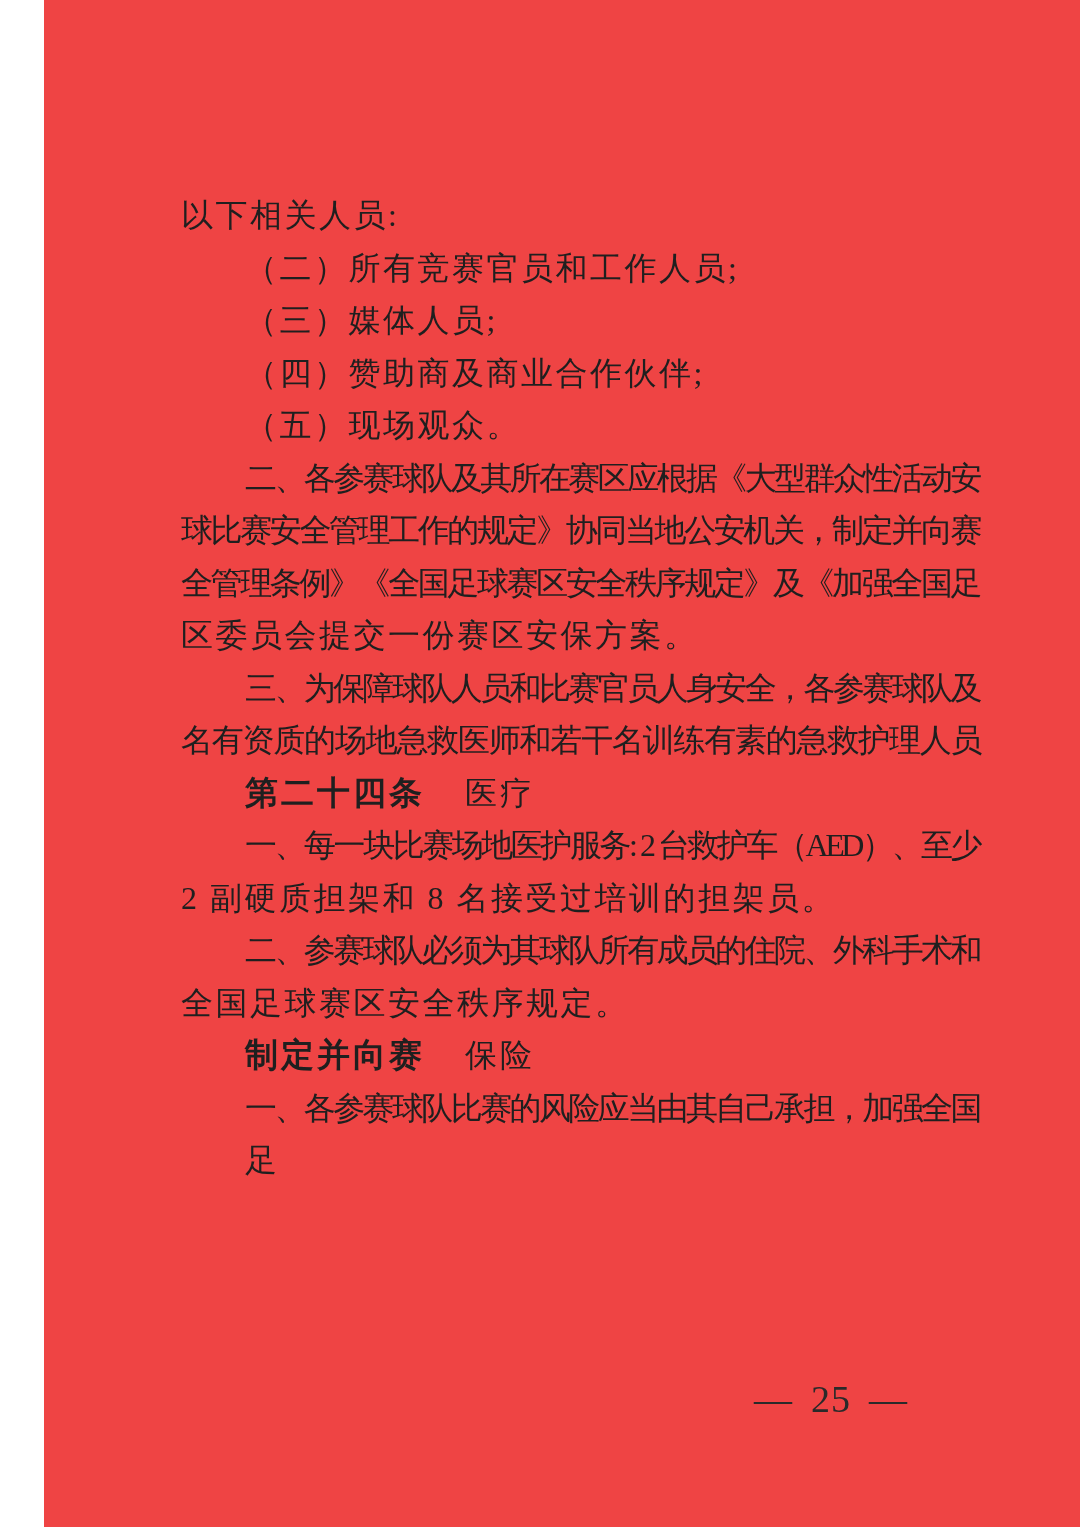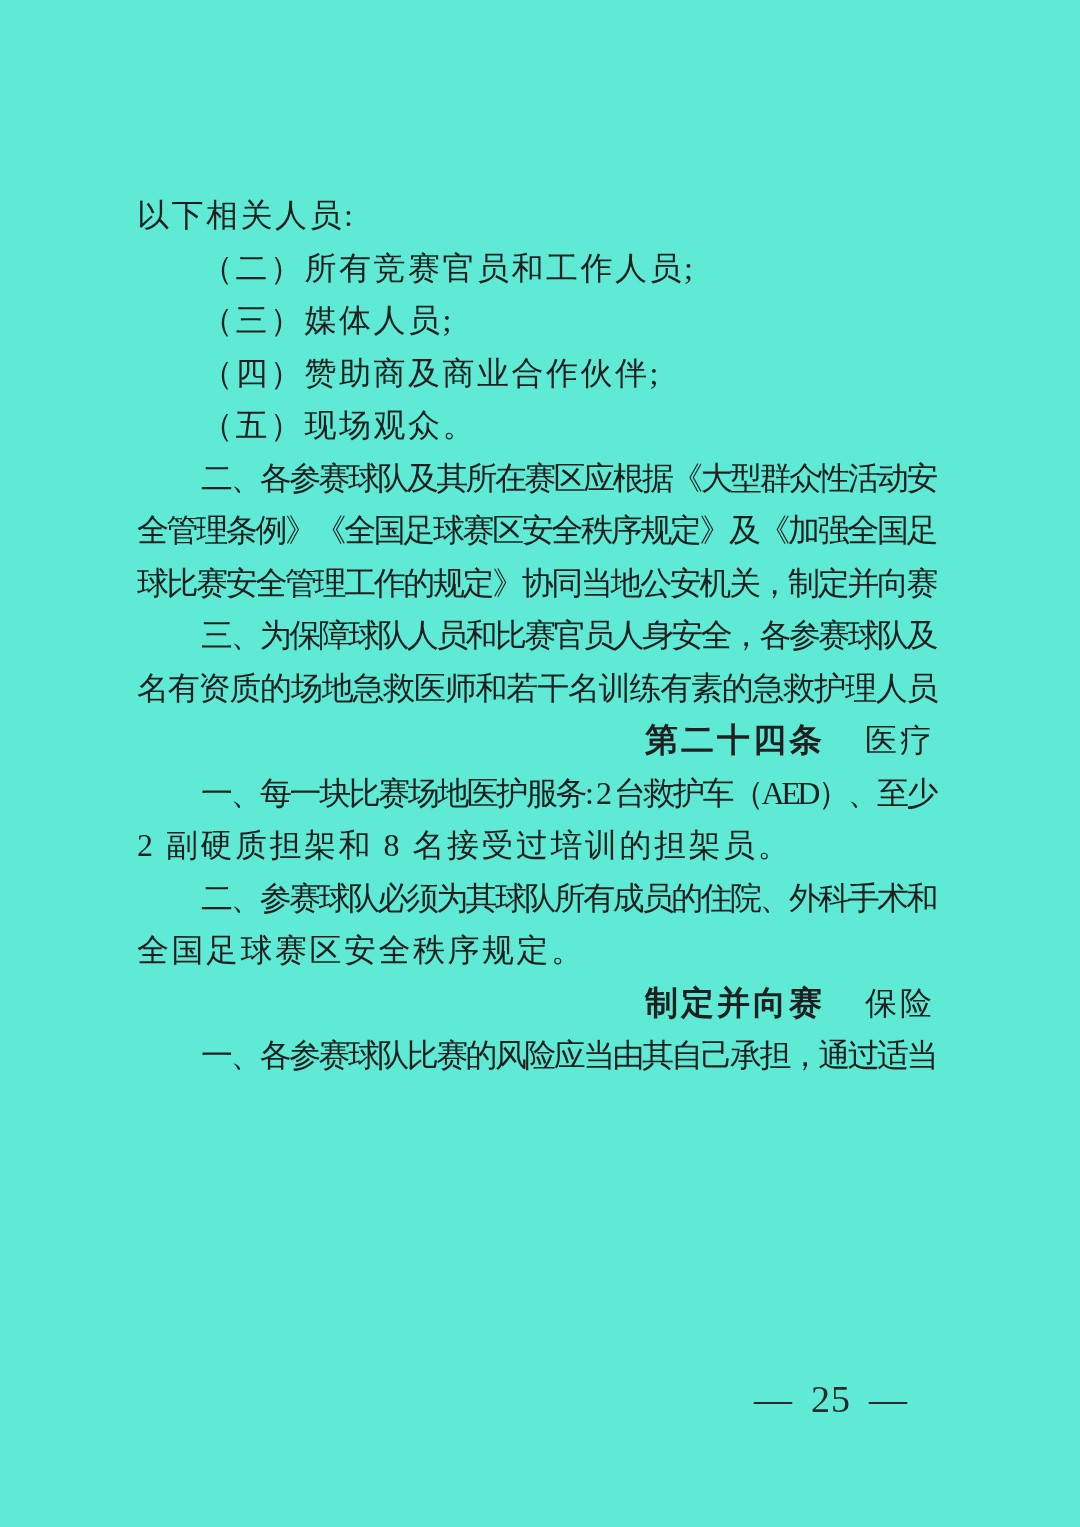--- a/index.html
+++ b/index.html
@@ -11,21 +11,22 @@
     width: 1080px;
     height: 1527px;
     position: relative;
     overflow: hidden;
     font-family: "Liberation Serif", "DejaVu Serif", serif;
     color: #1f1f1f;
   }
   .page {
     position: absolute;
     inset: 0;
-    background: #5eead4;
+    background: #ef4444;
+    margin-left: 44px;
   }
   .doc {
     position: absolute;
     left: 137px;
     top: 189px;
     width: 798px;
     font-size: 32px;
     line-height: 52.5px;
     letter-spacing: 2.5px;
   }
@@ -37,21 +38,20 @@
   }
   .justify {
     white-space: normal;
     letter-spacing: -3.5px;
     text-align: justify;
     text-align-last: justify;
     text-justify: inter-character;
   }
   .heading {
     letter-spacing: 3px;
-    text-align: right;
   }
   .heading .article-no {
     font-weight: 700;
     font-size: 33px;
     margin-right: 40px;
   }
   .footer {
     position: absolute;
     top: 1381px;
     right: 163px;
@@ -66,33 +66,34 @@
 <body>
 
 <div class="page">
   <div class="doc">
     <div class="line">以下相关人员:</div>
     <div class="line indent">（二）所有竞赛官员和工作人员;</div>
     <div class="line indent">（三）媒体人员;</div>
     <div class="line indent">（四）赞助商及商业合作伙伴;</div>
     <div class="line indent">（五）现场观众。</div>
     <div class="line indent justify">二、各参赛球队及其所在赛区应根据《大型群众性活动安</div>
+    <div class="line justify">球比赛安全管理工作的规定》协同当地公安机关，制定并向赛</div>
     <div class="line justify">全管理条例》《全国足球赛区安全秩序规定》及《加强全国足</div>
-    <div class="line justify">球比赛安全管理工作的规定》协同当地公安机关，制定并向赛</div>
+    <div class="line">区委员会提交一份赛区安保方案。</div>
     <div class="line indent justify">三、为保障球队人员和比赛官员人身安全，各参赛球队及</div>
     <div class="line justify">名有资质的场地急救医师和若干名训练有素的急救护理人员</div>
     <div class="line indent heading">
       <span class="article-no">第二十四条</span><span>医疗</span>
     </div>
     <div class="line indent justify">一、每一块比赛场地医护服务: 2 台救护车（AED）、至少</div>
     <div class="line">2 副硬质担架和 8 名接受过培训的担架员。</div>
     <div class="line indent justify">二、参赛球队必须为其球队所有成员的住院、外科手术和</div>
     <div class="line">全国足球赛区安全秩序规定。</div>
     <div class="line indent heading">
       <span class="article-no">制定并向赛</span><span>保险</span>
     </div>
-    <div class="line indent justify">一、各参赛球队比赛的风险应当由其自己承担，通过适当</div>
+    <div class="line indent justify">一、各参赛球队比赛的风险应当由其自己承担，加强全国足</div>
   </div>
 
   <div class="footer">
     <span>—</span><span>25</span><span>—</span>
   </div>
 </div>
 
 </body></html>

